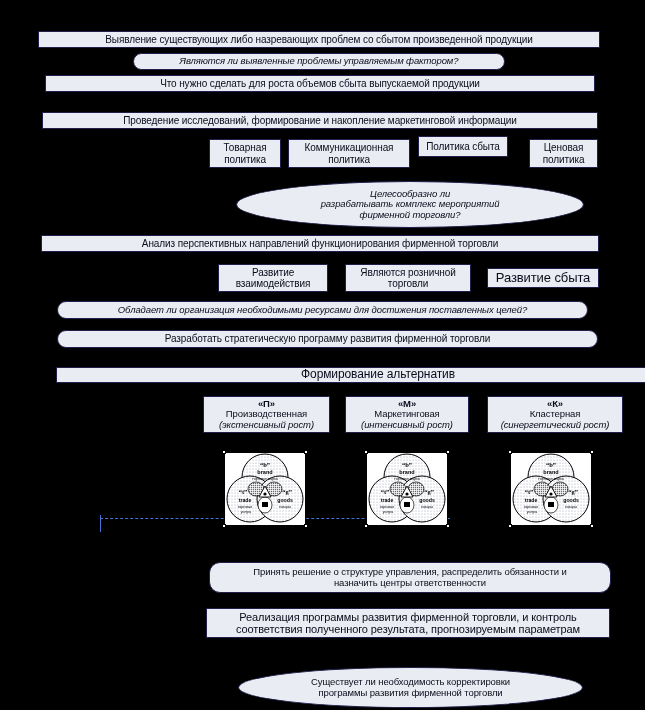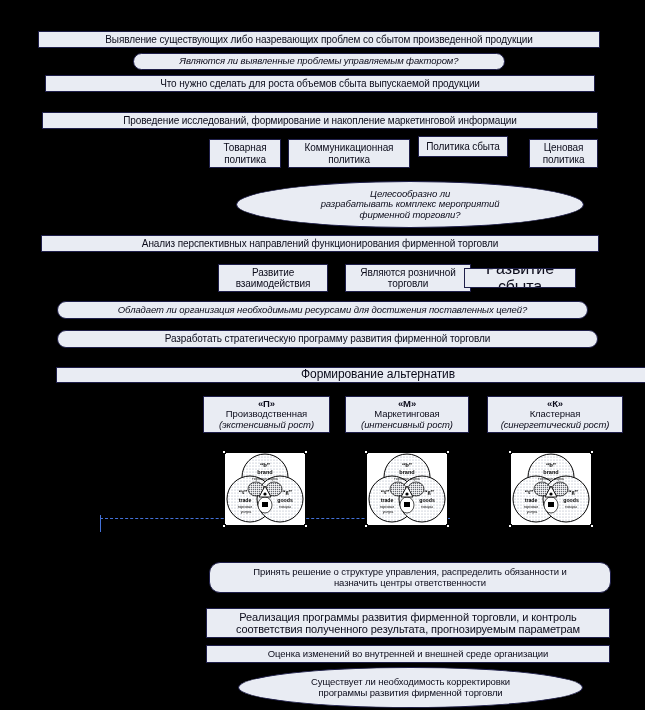--- a/index.html
+++ b/index.html
@@ -109,21 +109,21 @@
   <div class="node rect" style="left:218px; top:264px; width:110px; height:28px; font-size:10px; flex-direction:column;">
     <span class="ln">Развитие</span>
     <span class="ln">взаимодействия</span>
   </div>
 
   <div class="node rect" style="left:345px; top:264px; width:126px; height:28px; font-size:10px; flex-direction:column;">
     <span class="ln">Являются розничной</span>
     <span class="ln">торговли</span>
   </div>
 
-  <div class="node rect" style="left:464px; top:268px; width:112px; height:20px; font-size:16px;">Развитие сбыта</div>
+  <div class="node rect" style="left:487px; top:268px; width:112px; height:20px; font-size:13px;">Развитие сбыта</div>
 
   <div class="node round ital" style="left:57px; top:301px; width:531px; height:18px; font-size:9.5px;">Обладает ли организация необходимыми ресурсами для достижения поставленных целей?</div>
 
   <div class="node round" style="left:57px; top:330px; width:541px; height:18px; font-size:10px;">Разработать стратегическую программу развития фирменной торговли</div>
 
   <div class="node rect" style="left:56px; top:367px; width:644px; height:16px; font-size:12px;text-align:right;">Формирование альтернатив</div>
 
   <div class="node rect" style="left:203px; top:396px; width:127px; height:37px; font-size:9.5px; flex-direction:column;">
     <span class="bld">«П»</span>
     <span class="ln">Производственная</span>
@@ -262,20 +262,19 @@
   <div class="node round" style="left:209px; top:562px; width:402px; height:31px; font-size:9.5px; flex-direction:column;">
     <span class="ln">Принять решение о структуре управления, распределить обязанности и</span>
     <span class="ln">назначить центры ответственности</span>
   </div>
 
   <div class="node rect" style="left:206px; top:608px; width:404px; height:30px; font-size:11px; flex-direction:column;">
     <span class="ln">Реализация программы развития фирменной торговли, и контроль</span>
     <span class="ln">соответствия полученного результата, прогнозируемым параметрам</span>
   </div>
 
-  <div class="node rect" style="left:206px; top:645px; width:404px; height:18px; font-size:9.5px;">Оценка изменений во внутренней и внешней среде организации</div>
 
   <div class="node ellipse" style="left:238px; top:667px; width:345px; height:41px; font-size:9.5px; flex-direction:column;">
     <span class="ln">Существует ли необходимость корректировки</span>
     <span class="ln">программы развития фирменной торговли</span>
   </div>
 
 </div>
 
 </body></html>

